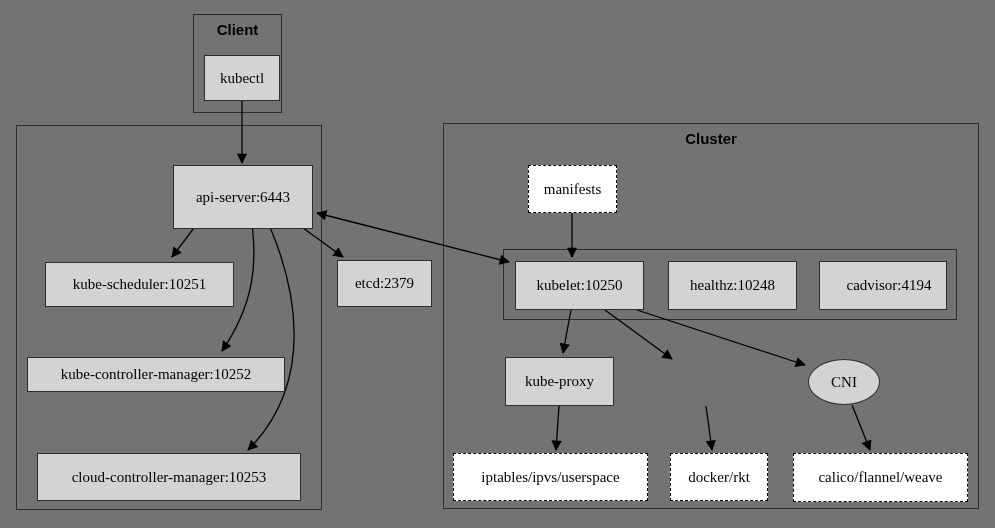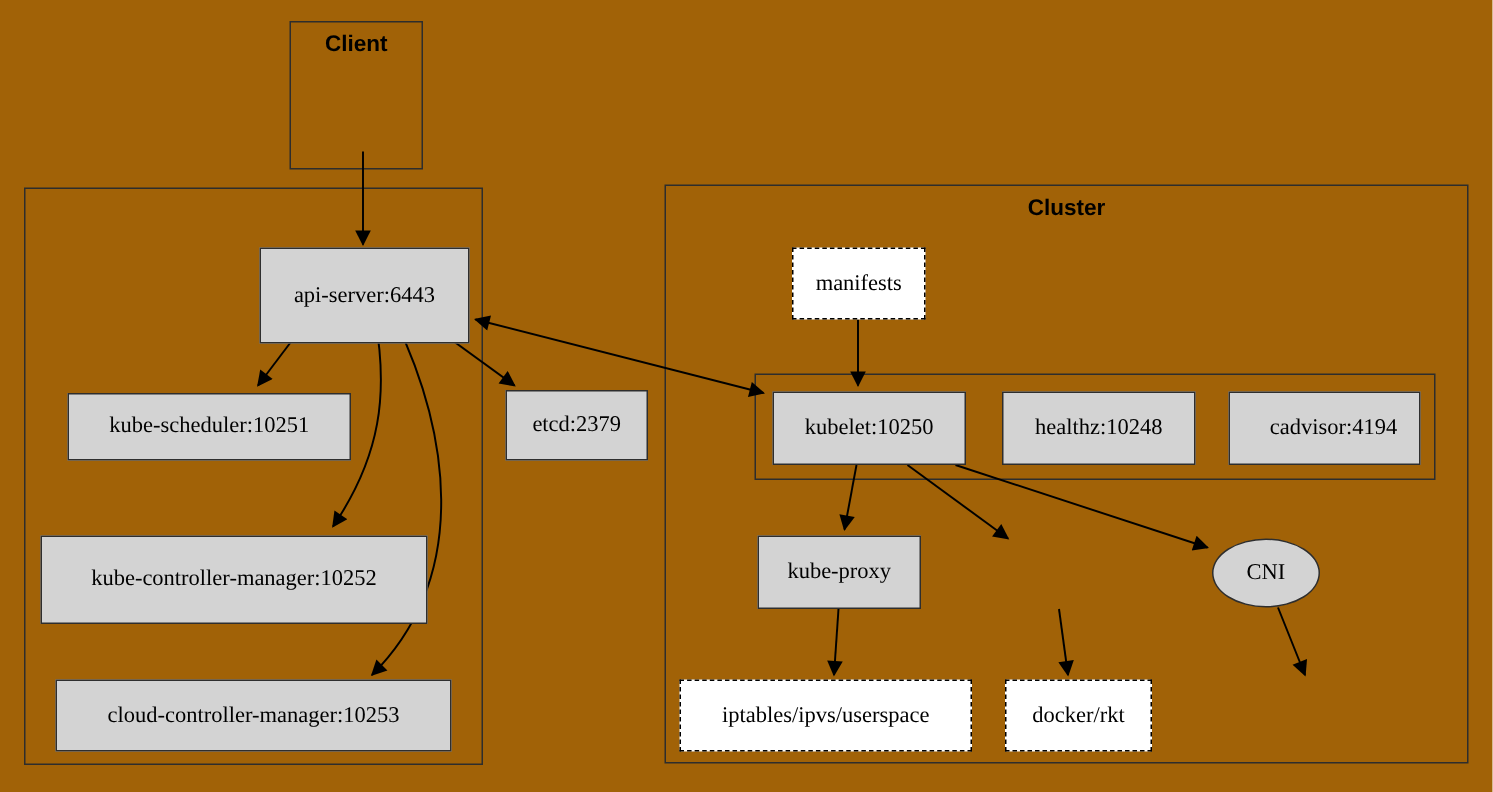--- a/index.html
+++ b/index.html
@@ -1,16 +1,16 @@
 <!DOCTYPE html>
 <html><head>
 <meta charset="utf-8">
 <style>
   html,body{margin:0;padding:0;background:#ffffff;}
-  #canvas{position:relative;width:995px;height:528px;background:#a16207;overflow:hidden;
+  #canvas{position:relative;width:995px;height:528px;background:#737373;overflow:hidden;
           font-family:"Liberation Serif",serif;}
   .cluster{position:absolute;border:1.6px solid #2d2d2d;background:transparent;box-sizing:border-box;z-index:1;}
   .cluster-label{position:absolute;font-family:"Liberation Sans",sans-serif;font-weight:bold;
           font-size:15px;color:#000;text-align:center;z-index:2;line-height:18px;}
   #edge-layer{position:absolute;left:0;top:0;z-index:3;}
   .node{position:absolute;background:#d3d3d3;border:1.4px solid #2e2e2e;box-sizing:border-box;
           display:flex;align-items:center;justify-content:center;font-size:15px;color:#000;
           z-index:4;text-align:center;white-space:nowrap;}
   .dashed{background:#ffffff;border:1.4px dashed #000000;}
   .ellipse{border-radius:50%;}
@@ -44,27 +44,29 @@
     <path d="M317,213 L509,262" marker-start="url(#arrow)" marker-end="url(#arrow)"></path>
     <path d="M572,213 L572,257" marker-end="url(#arrow)"></path>
     <path d="M571,310 L563,353" marker-end="url(#arrow)"></path>
     <path d="M605,310 L672,359" marker-end="url(#arrow)"></path>
     <path d="M637,310 L805,365" marker-end="url(#arrow)"></path>
     <path d="M559,406 L556,450" marker-end="url(#arrow)"></path>
     <path d="M706,406 L712,450" marker-end="url(#arrow)"></path>
     <path d="M852,405 L870,450" marker-end="url(#arrow)"></path>
   </svg>
 
+  <div class="node" style="left:204px;top:55px;width:76px;height:46px;">kubectl</div>
   <div class="node" style="left:173px;top:165px;width:140px;height:64px;">api-server:6443</div>
   <div class="node" style="left:45px;top:262px;width:189px;height:45px;">kube-scheduler:10251</div>
-  <div class="node" style="left:27px;top:357px;width:258px;height:59px;">kube-controller-manager:10252</div>
+  <div class="node" style="left:27px;top:357px;width:258px;height:35px;">kube-controller-manager:10252</div>
   <div class="node" style="left:37px;top:453px;width:264px;height:48px;">cloud-controller-manager:10253</div>
   <div class="node" style="left:337px;top:260px;width:95px;height:47px;">etcd:2379</div>
   <div class="node dashed" style="left:528px;top:165px;width:89px;height:48px;">manifests</div>
   <div class="node" style="left:515px;top:261px;width:129px;height:49px;">kubelet:10250</div>
   <div class="node" style="left:668px;top:261px;width:129px;height:49px;">healthz:10248</div>
   <div class="node" style="left:819px;top:261px;width:128px;height:49px;padding-left:12px;">cadvisor:4194</div>
   <div class="node" style="left:505px;top:357px;width:109px;height:49px;">kube-proxy</div>
   <div class="node ellipse" style="left:808px;top:359px;width:72px;height:46px;">CNI</div>
   <div class="node dashed" style="left:453px;top:453px;width:195px;height:48px;">iptables/ipvs/userspace</div>
   <div class="node dashed" style="left:670px;top:453px;width:98px;height:48px;">docker/rkt</div>
+  <div class="node dashed" style="left:793px;top:453px;width:175px;height:49px;">calico/flannel/weave</div>
 
 </div>
 
 </body></html>

